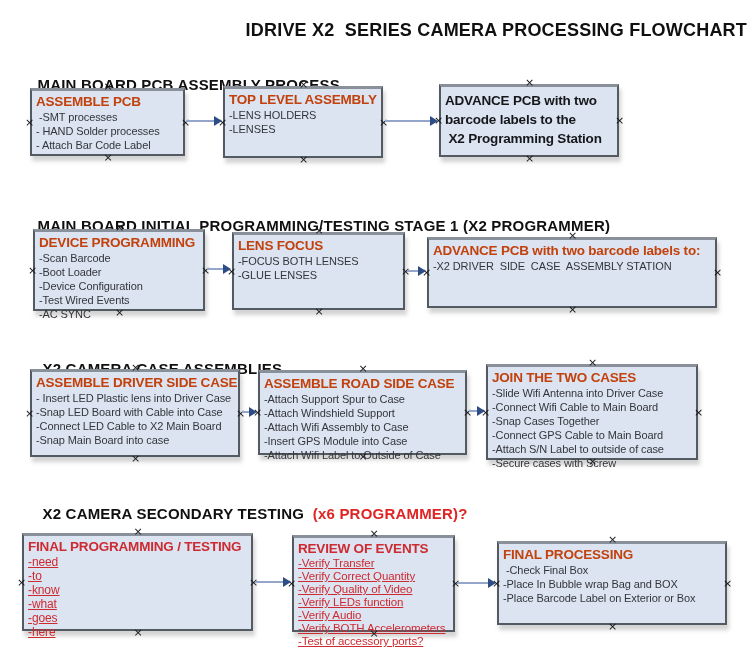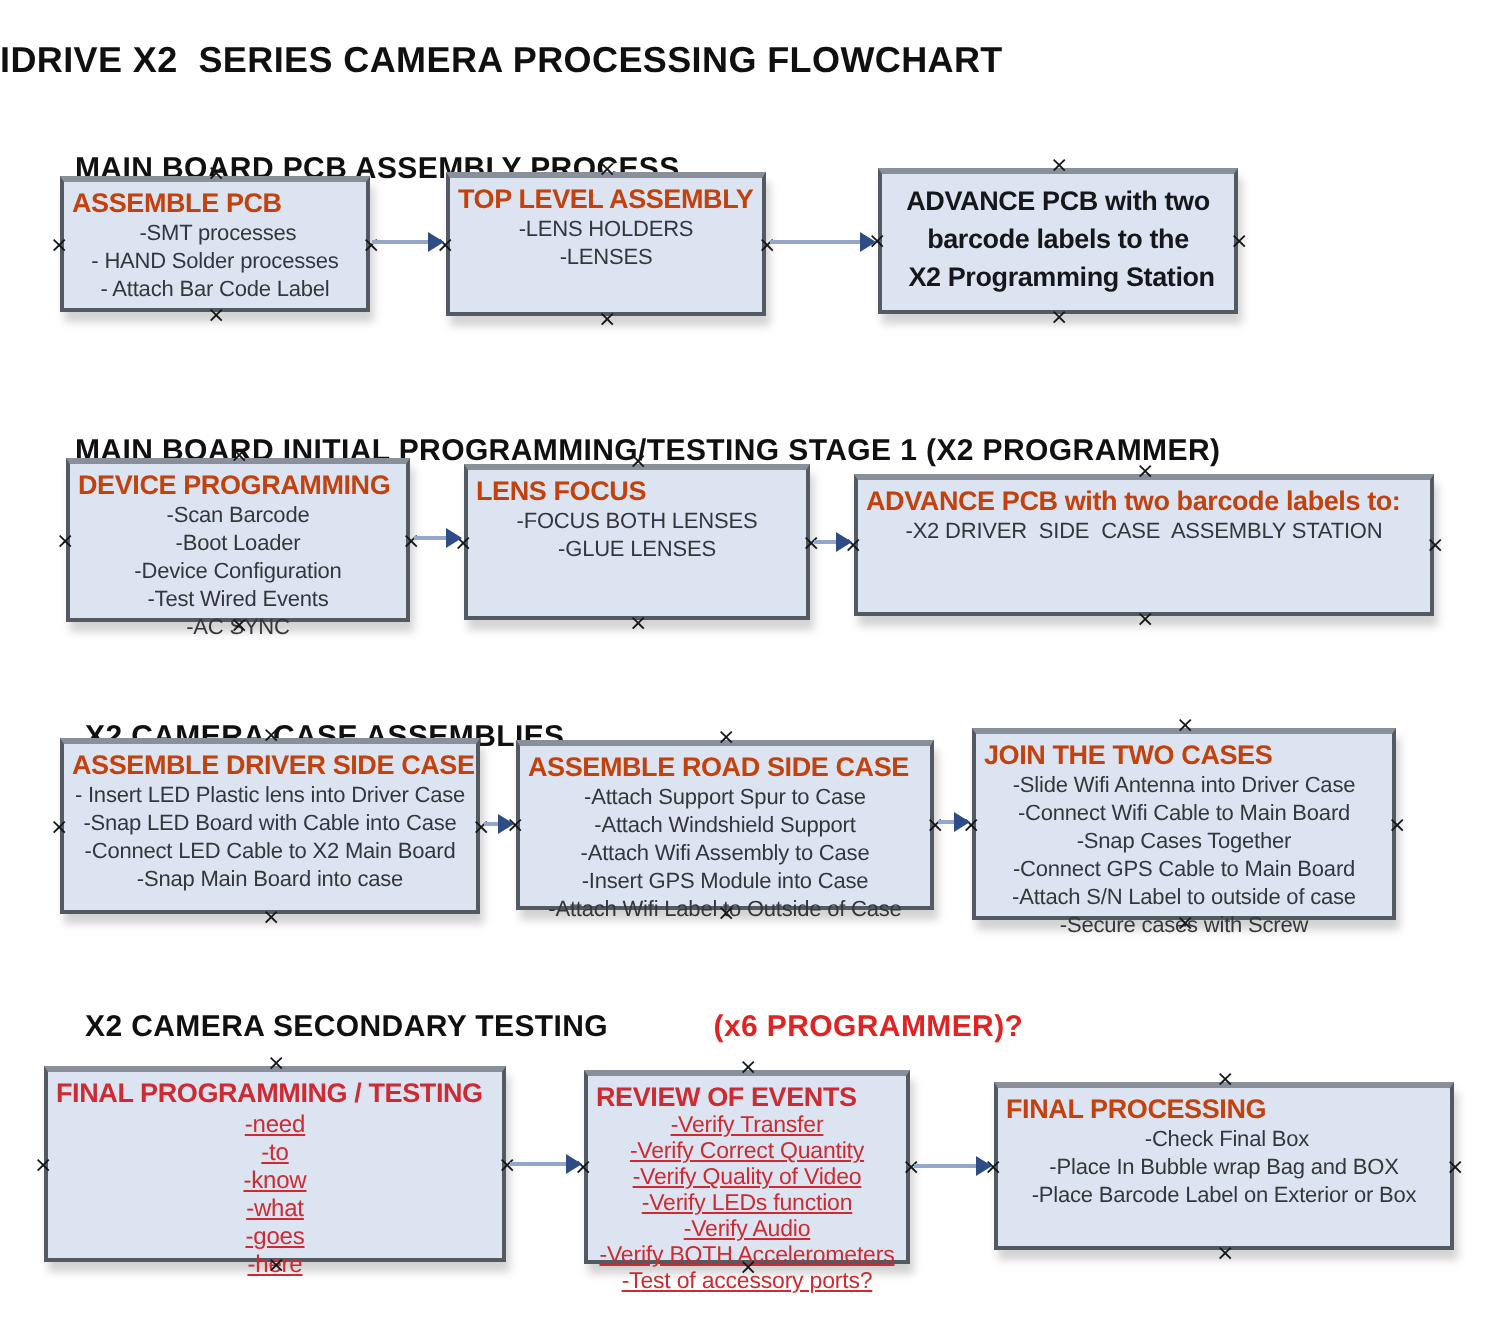--- a/index.html
+++ b/index.html
@@ -1,39 +1,39 @@
 <!DOCTYPE html>
 <html><head>
 <meta charset="utf-8">
 <style>
   html,body{margin:0;padding:0;background:#ffffff;}
   #stage{
     position:relative;width:747px;height:662px;background:#ffffff;overflow:hidden;
     font-family:"Liberation Sans","DejaVu Sans",sans-serif;color:#111;
   }
   .page-title{
-    position:absolute;left:0;top:20px;width:747px;text-align:left;
+    position:absolute;left:0;top:20px;width:747px;text-align:right;
     font-size:18px;font-weight:bold;letter-spacing:.2px;white-space:pre;color:#101010;
   }
   .sec-h{
     position:absolute;font-size:15px;font-weight:bold;white-space:pre;color:#101010;letter-spacing:.2px;text-align:center;
   }
-  .sec-h .red-h{color:#e02424;margin-left:44px;}
+  .sec-h .red-h{color:#e02424;}
   .fc-box{
     position:absolute;box-sizing:border-box;
     background:#dce4f1;
     border:2px solid #545a61;border-top:3px solid #8a9099;
     box-shadow:2px 5px 4px rgba(130,130,130,.35);
     padding:2px 4px;
   }
   .bx-title{
     font-size:13.5px;font-weight:bold;letter-spacing:-.2px;white-space:pre;color:#c2410c;line-height:17px;
   }
   .bx-line{
-    font-size:11px;line-height:14px;white-space:pre;color:#33363b;letter-spacing:-.1px;text-align:center;
+    font-size:11px;line-height:14px;white-space:pre;color:#33363b;letter-spacing:-.1px;
   }
   .red .bx-title{color:#cd2a31;}
   .red .bx-line{color:#cd2a31;font-size:12px;text-decoration:underline;}
   .tight .bx-line{line-height:13px;font-size:11.5px;}
   .boldbody{padding-top:4px;}
   .boldbody .bx-line{font-weight:bold;font-size:13.5px;line-height:19px;color:#15171a;letter-spacing:-.2px;}
   .fc-arrow{position:absolute;height:10px;}
   .fc-arrow .shaft{position:absolute;left:0;right:6px;top:4px;height:2px;background:#94a7cb;}
   .fc-arrow .head{
     position:absolute;right:0;top:0;width:0;height:0;

